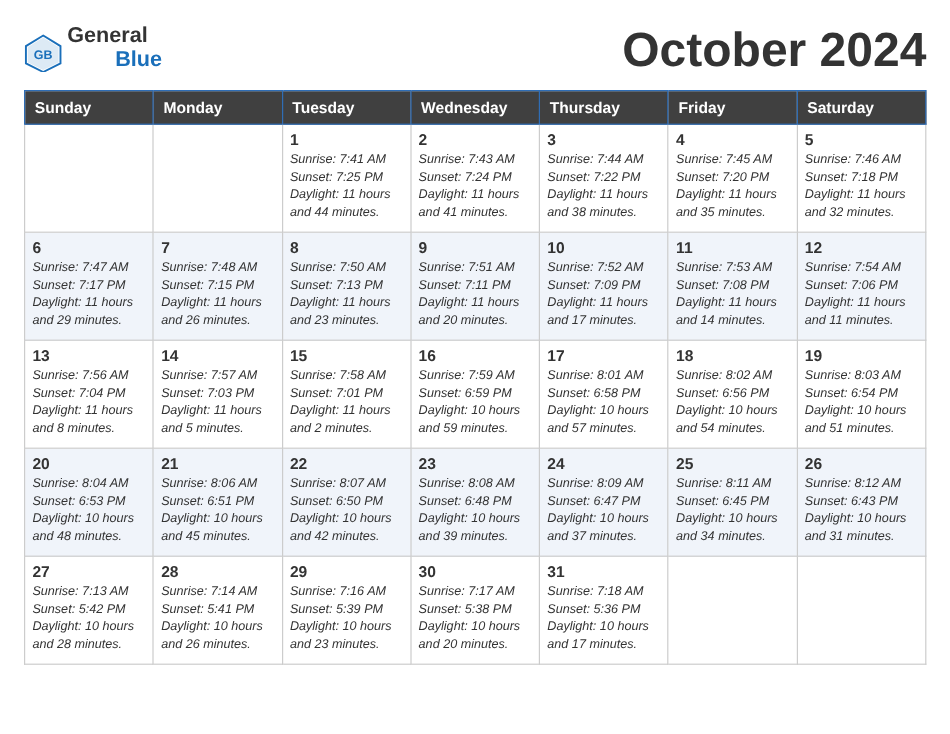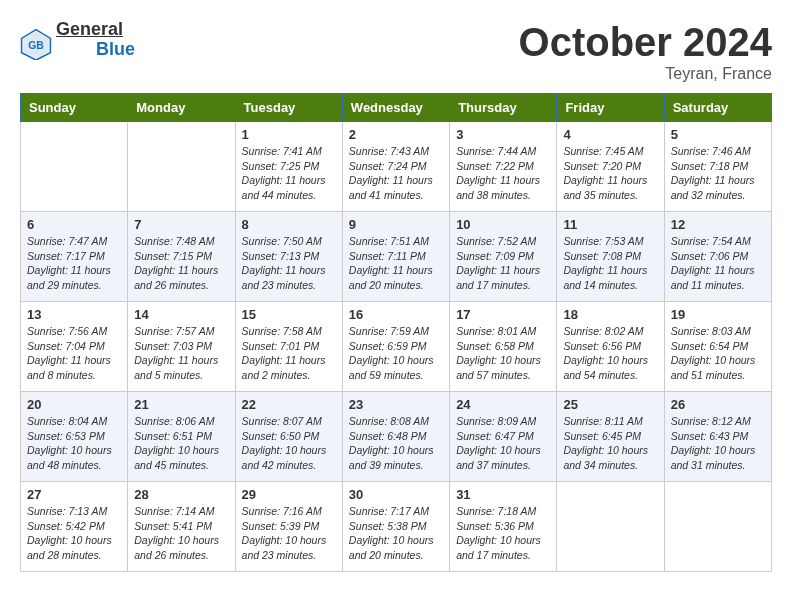--- a/index.html
+++ b/index.html
@@ -23,21 +23,20 @@
     }
     .logo-text {
       display: flex;
       flex-direction: column;
       line-height: 1.1;
     }
     .logo-general {
       font-size: 18px;
       font-weight: bold;
       color: #333;
-      text-decoration: underline;
     }
     .logo-blue {
       font-size: 18px;
       font-weight: bold;
       color: #1a6fba;
       margin-left: 40px;
     }
     .logo-icon {
       width: 32px;
       height: 32px;
@@ -53,21 +52,21 @@
     .location {
       font-size: 16px;
       color: #555;
     }
     table {
       width: 100%;
       border-collapse: collapse;
       font-size: 11px;
     }
     thead tr th {
-      background-color: #4d7c0f;
+      background-color: #404040;
       color: #fff;
       padding: 6px 8px;
       text-align: left;
       font-size: 13px;
       font-weight: bold;
       border: 1px solid #2f6db5;
     }
     tbody tr td {
       border: 1px solid #ccc;
       vertical-align: top;
@@ -109,21 +108,20 @@
       <polygon points="20,2 38,13 38,31 20,40 2,31 2,13" fill="none" stroke="#1a6fba" stroke-width="2"></polygon>
       <text x="20" y="26" text-anchor="middle" font-size="13" font-weight="bold" fill="#1a6fba">GB</text>
     </svg>
     <div class="logo-text">
       <span class="logo-general">General</span>
       <span class="logo-blue">Blue</span>
     </div>
   </div>
   <div class="title-block">
     <div class="month-title">October 2024</div>
-    <div class="location">Teyran, France</div>
   </div>
 </div>
 
 <table>
   <thead>
     <tr>
     <th>Sunday</th>
         <th>Monday</th>
         <th>Tuesday</th>
         <th>Wednesday</th>

